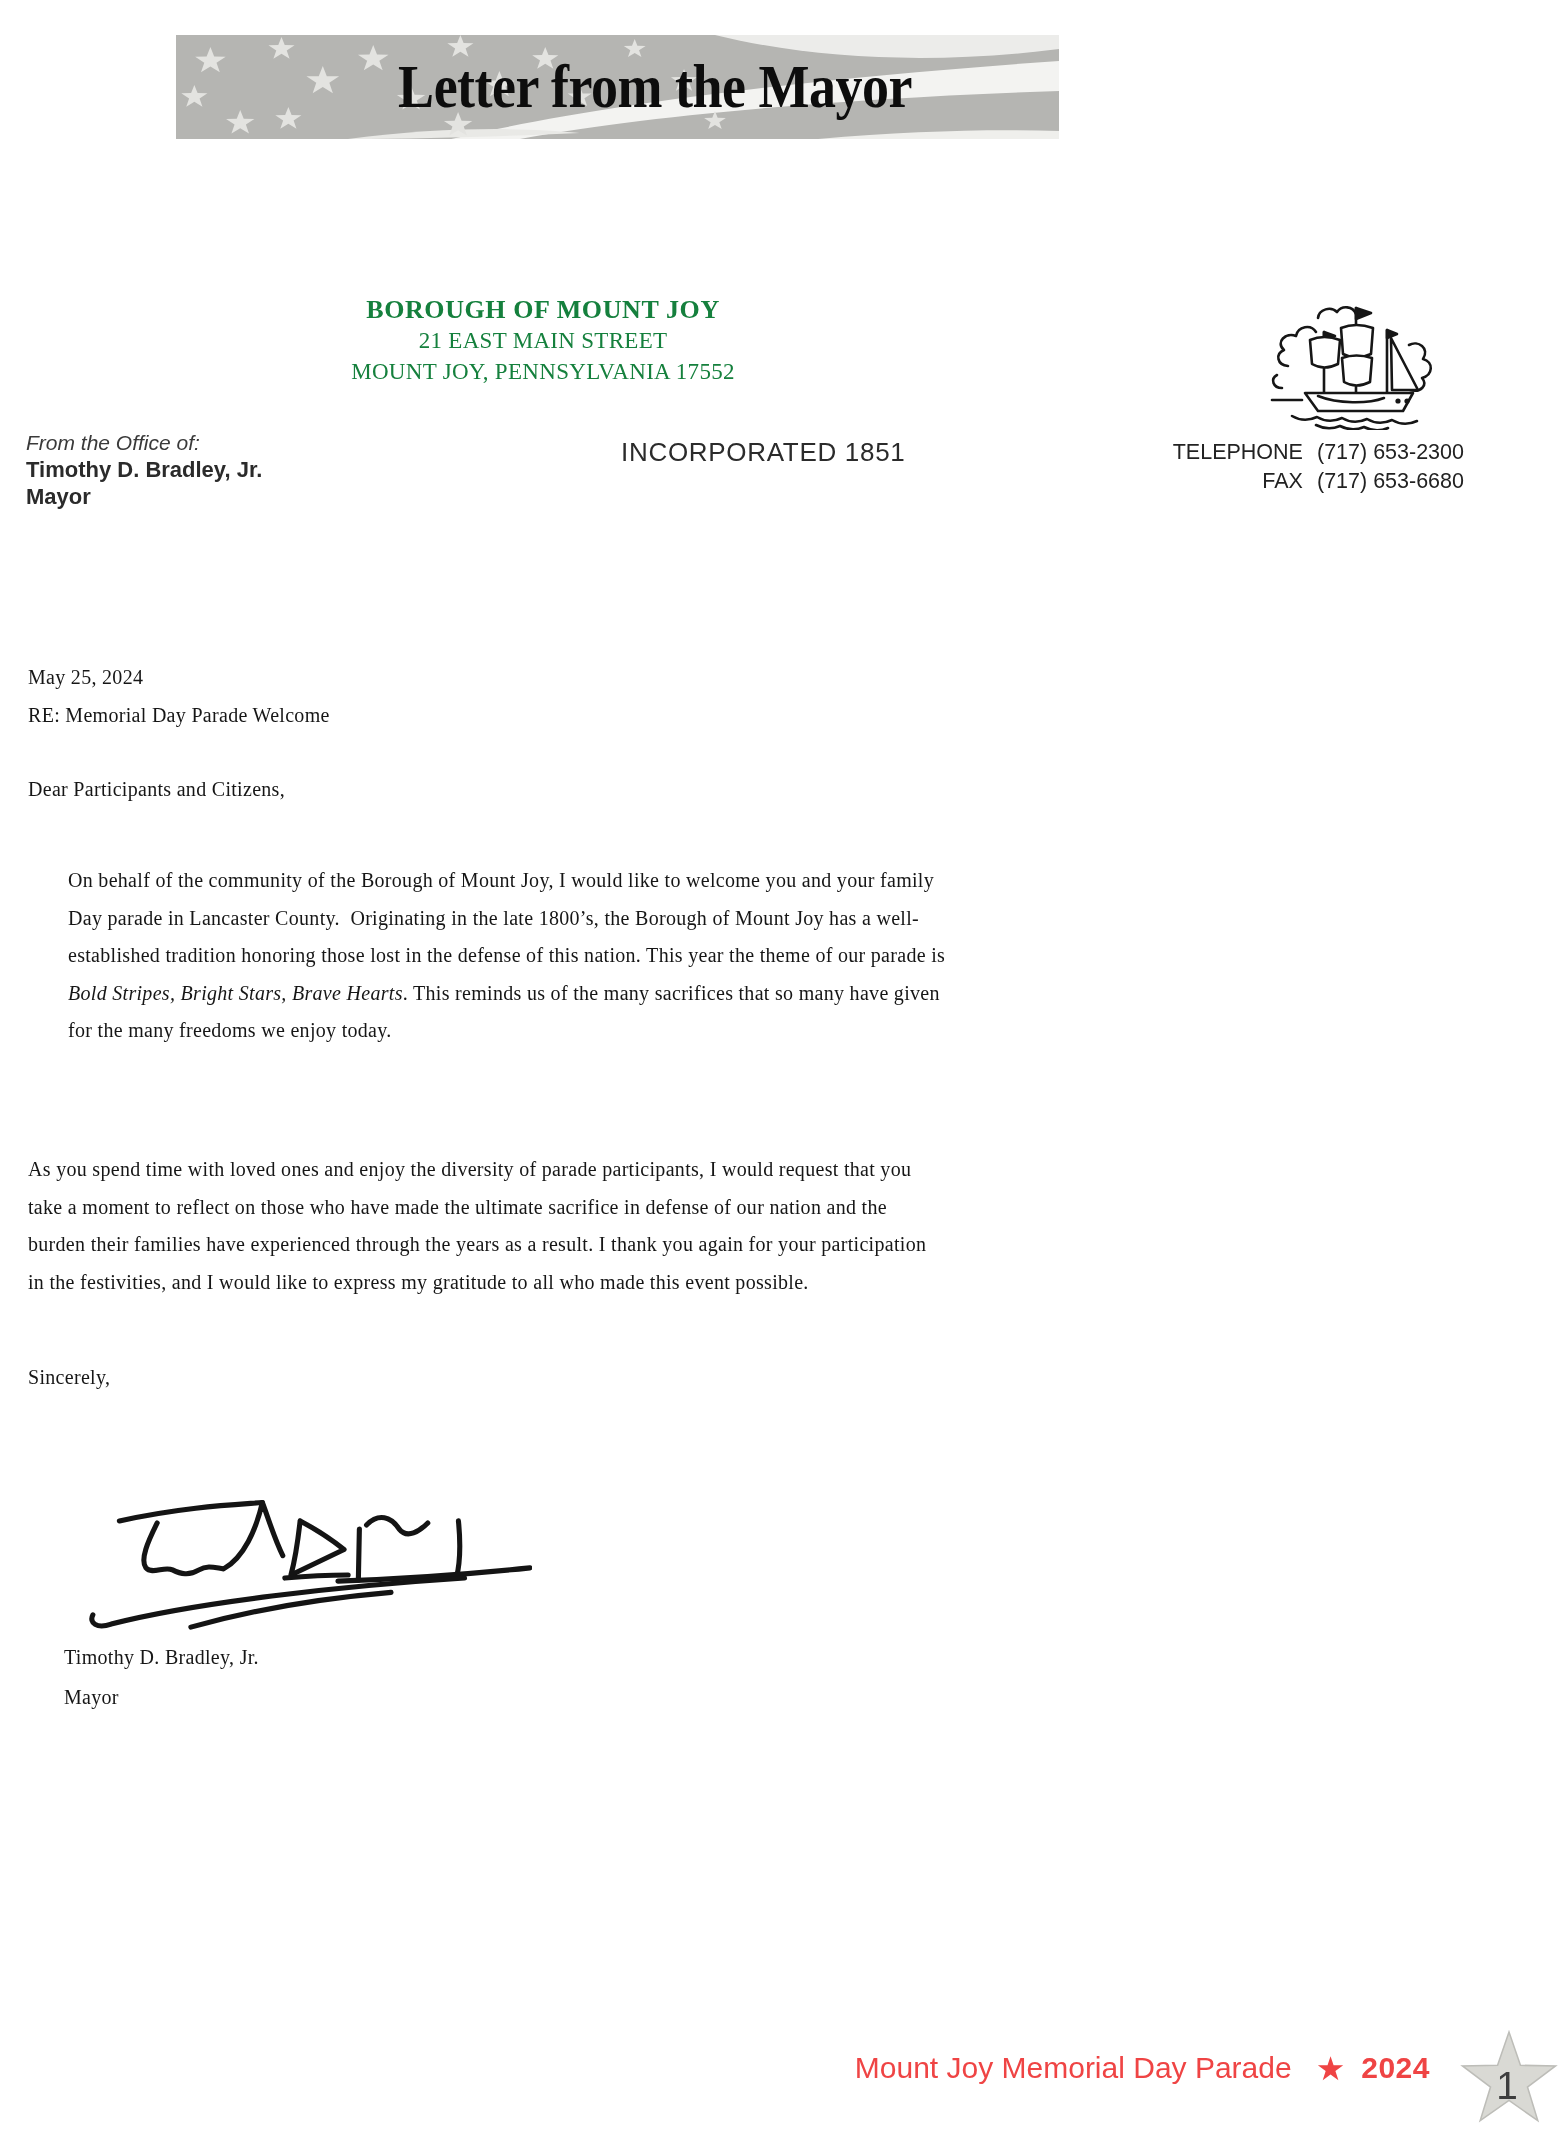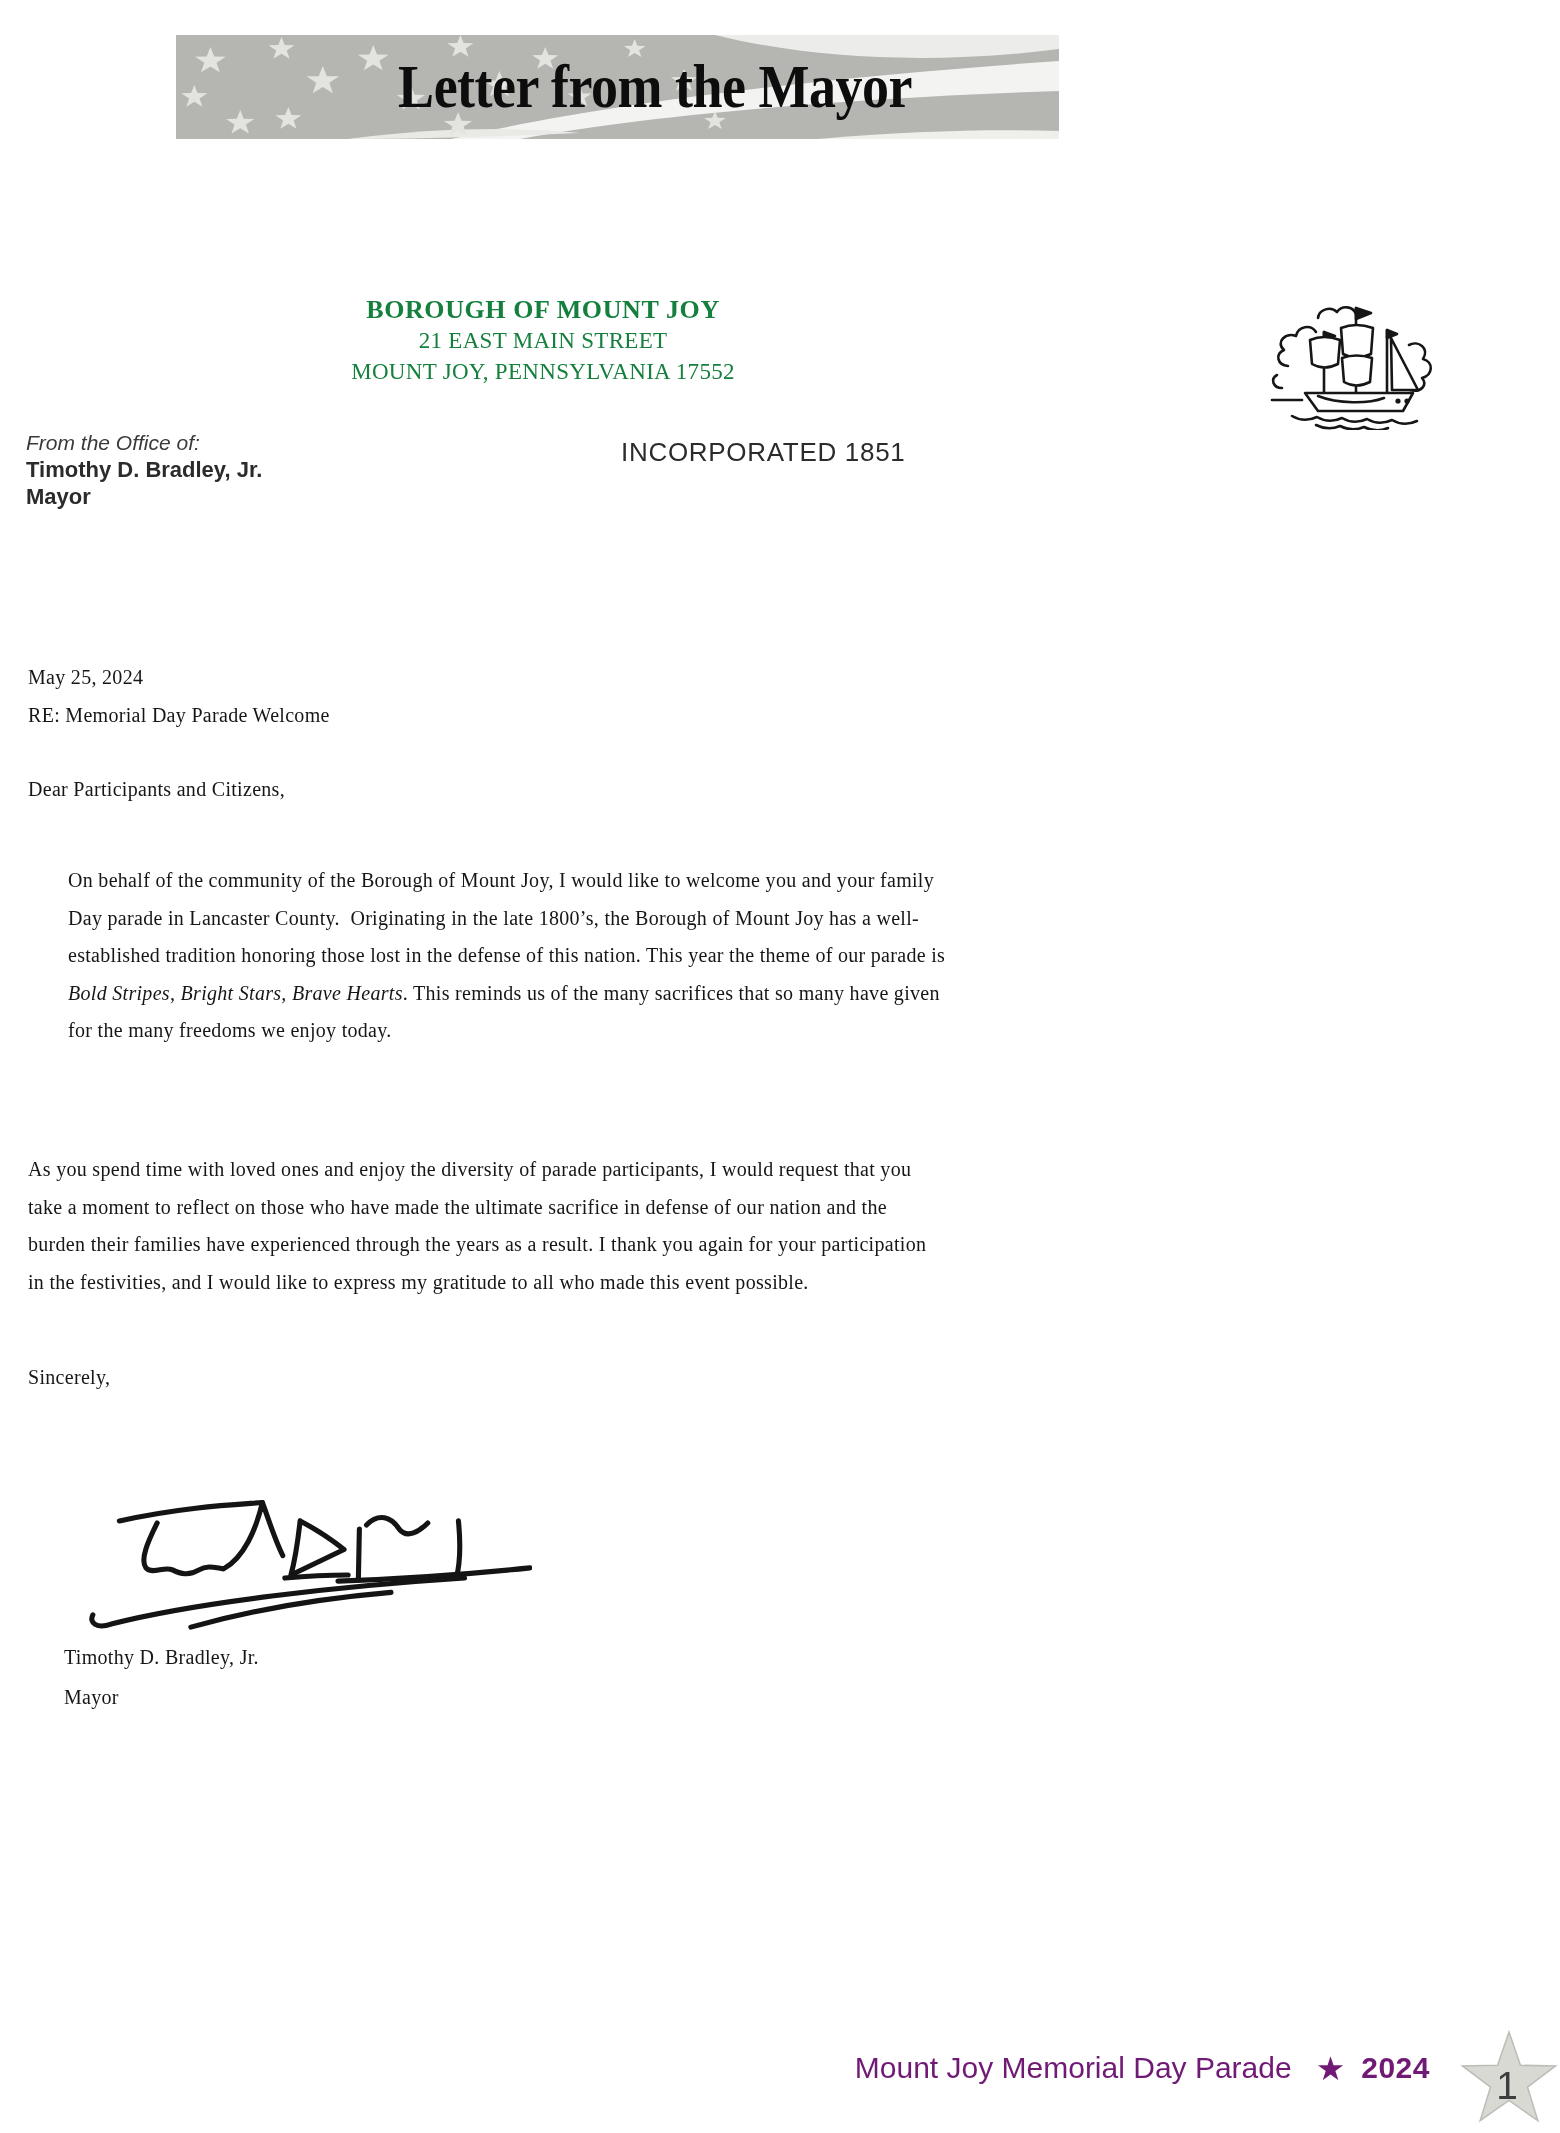--- a/index.html
+++ b/index.html
@@ -57,21 +57,21 @@
   .block-closing    { position:absolute; left:28px; top:1366px; }
   .theme-italic     { font-style:italic; }
 
   .signature { position:absolute; left:52px; top:1478px; width:480px; height:172px; }
 
   .signer-block { position:absolute; left:64px; top:1637px; line-height:40px; }
 
   
   .footer-line {
     position:absolute; top:2051px; right:130px; display:flex; align-items:flex-end;
-    font-family:"Liberation Sans", sans-serif; font-size:30px; color:#701a75; white-space:nowrap;
+    font-family:"Liberation Sans", sans-serif; font-size:30px; color:#ef4444; white-space:nowrap;
   }
   .footer-star { font-size:33px; margin:0 16px 0 24px; line-height:1; }
   .footer-year { font-weight:bold; letter-spacing:0.5px; }
   .page-star { position:absolute; left:1460px; top:2030px; width:98px; height:94px; }
   .page-star text {
     font-family:"Liberation Sans", sans-serif; font-size:38px; fill:#3d3d3d;
   }
 </style>
 </head>
 <body>
@@ -145,20 +145,28 @@
   </div>
 
   <div class="office-block">
     <div class="office-label">From the Office of:</div>
     <div class="office-name">Timothy D. Bradley, Jr.</div>
     <div class="office-title">Mayor</div>
   </div>
 
   <div class="incorporated">INCORPORATED 1851</div>
 
+  <div class="phone-block">
+    <div class="phone-row">
+      <span class="lbl">TELEPHONE</span><span>(717) 653-2300</span>
+    </div>
+    <div class="phone-row">
+      <span class="lbl">FAX</span><span>(717) 653-6680</span>
+    </div>
+  </div>
 
   <div class="body-text block-date">
     <div class="line">May 25, 2024</div>
     <div class="line">RE: Memorial Day Parade Welcome</div>
   </div>
 
   <div class="body-text block-salutation">
     <div class="line">Dear Participants and Citizens,</div>
   </div>
 

